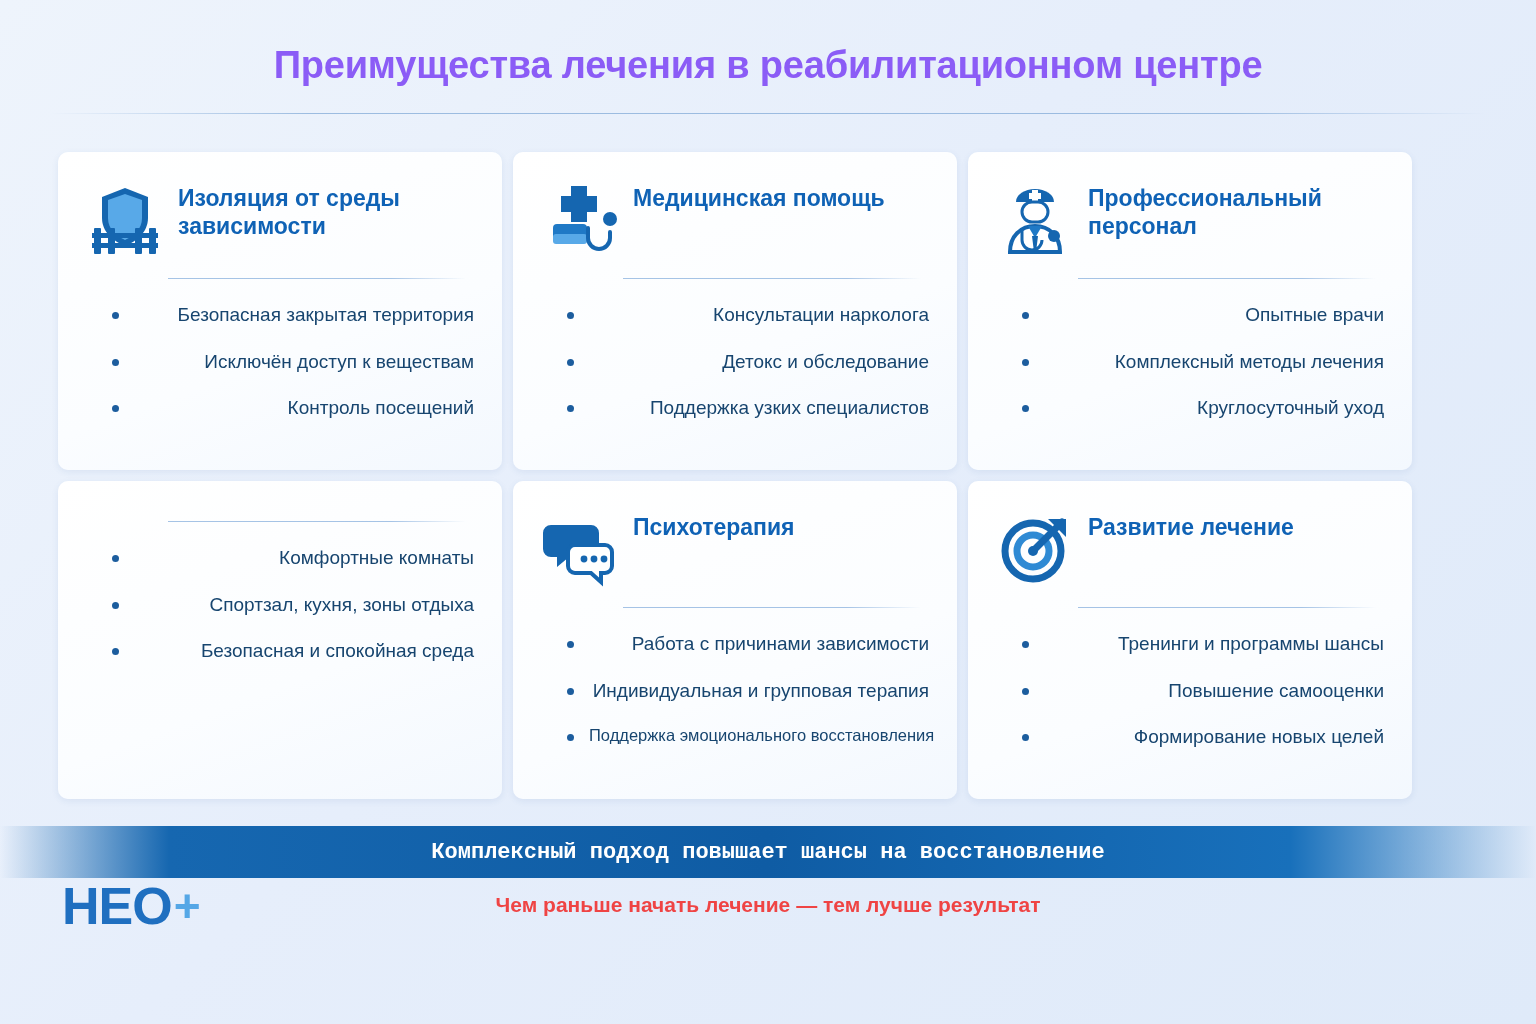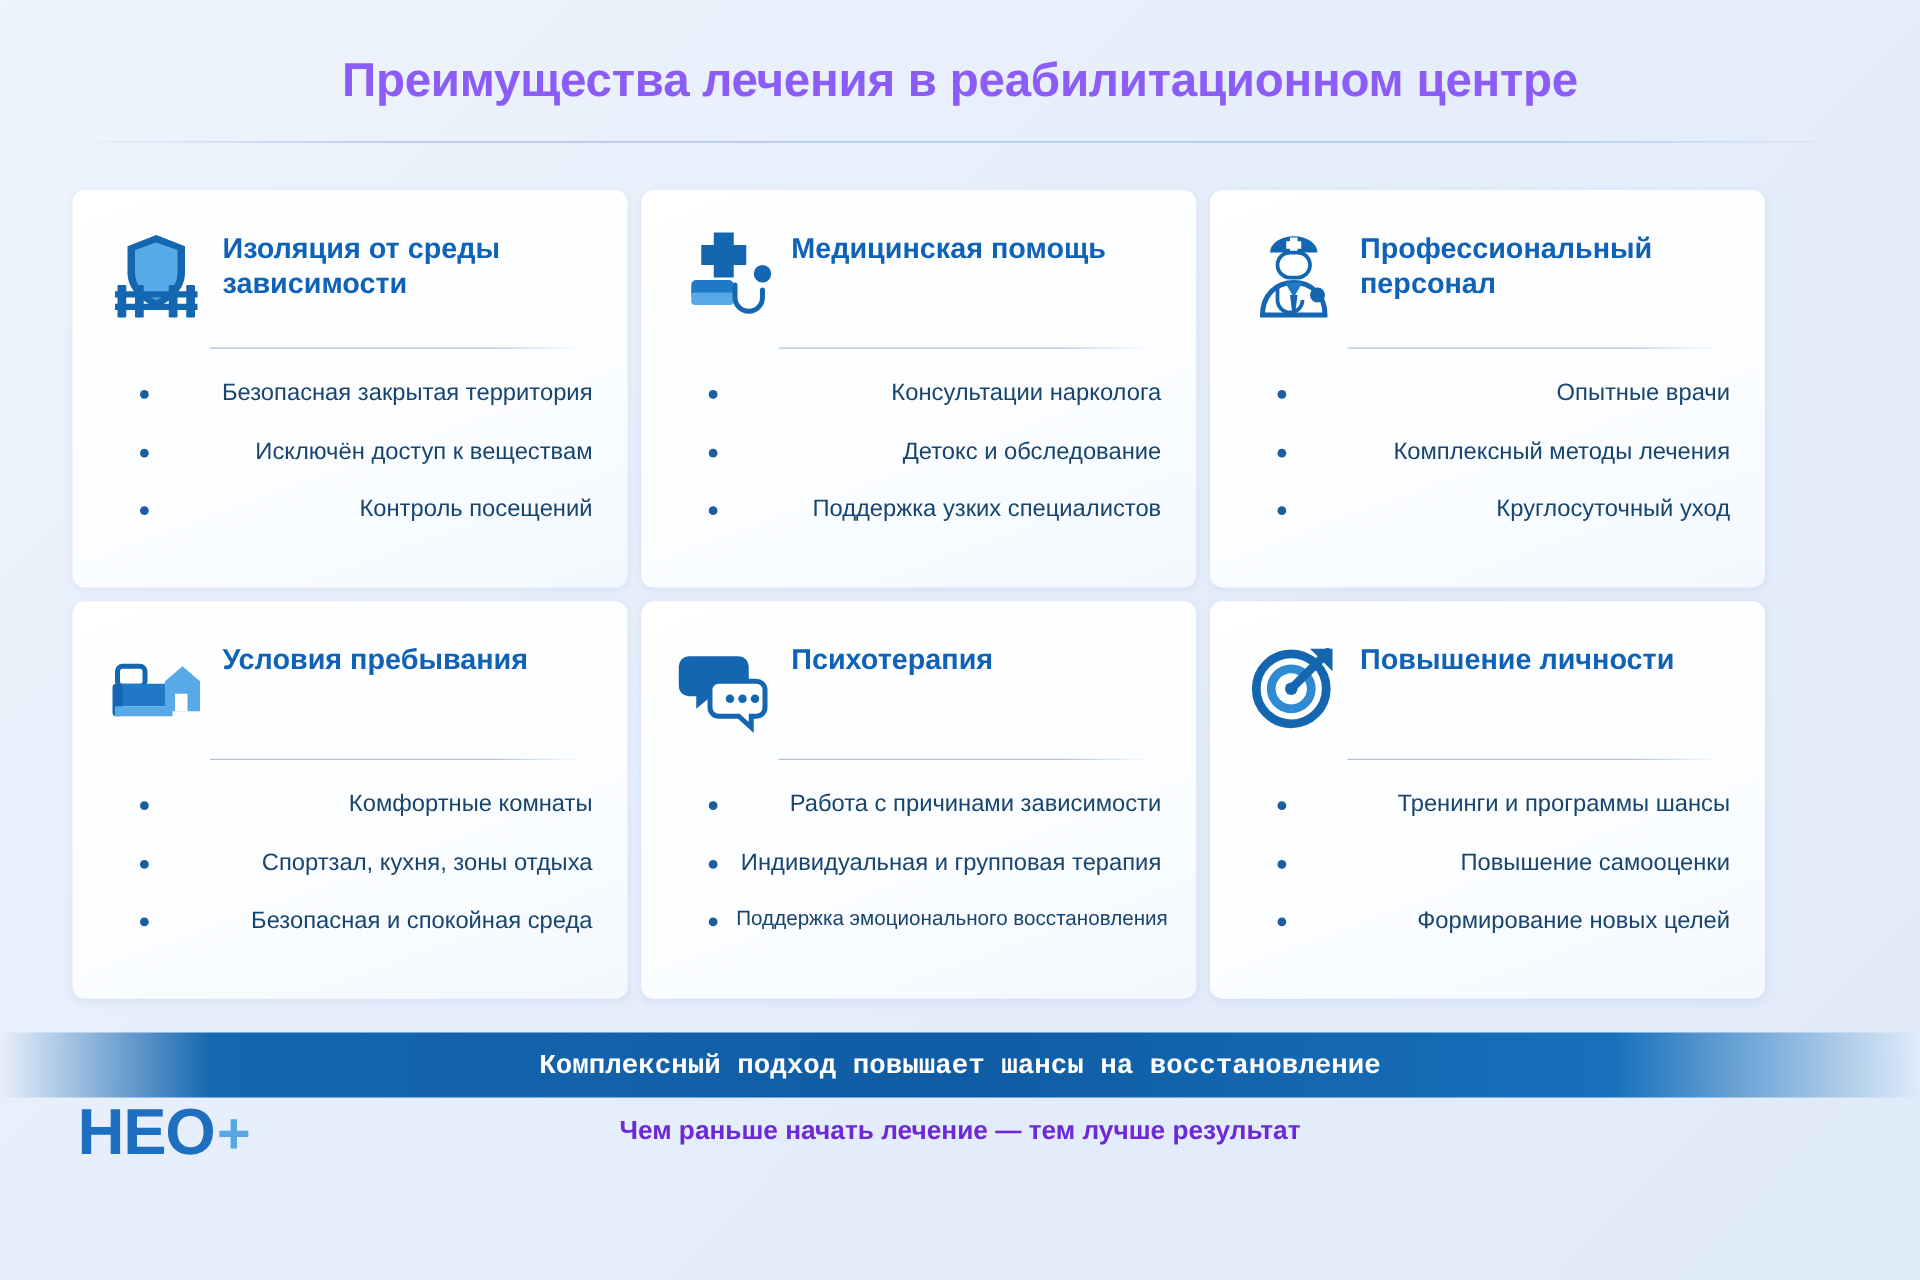--- a/index.html
+++ b/index.html
@@ -124,21 +124,21 @@
     font-family: Liberation Mono, monospace;
   }
   .footer-sub {
     position: absolute;
     left: 0;
     right: 0;
     top: 893px;
     text-align: center;
     font-size: 21px;
     font-weight: bold;
-    color: #6d28d9;
+    color: #ef4444;
   }
   .logo {
     position: absolute;
     left: 62px;
     top: 880px;
     display: flex;
     align-items: center;
   }
   .logo-text {
     font-size: 52px;
@@ -229,33 +229,20 @@
     </div>
     <div class="card-rule"></div>
     <ul class="bullets">
       <li>Опытные врачи</li>
       <li>Комплексный методы лечения</li>
       <li>Круглосуточный уход</li>
     </ul>
   </div>
 
   <div class="card">
-    <div class="card-head">
-      <div class="card-icon">
-        <svg width="78" height="80" viewBox="0 0 78 80">
-          <rect x="8" y="26" width="22" height="16" rx="4" fill="#ffffff" stroke="#1566b0" stroke-width="4"></rect>
-          <path d="M6 40 h40 a6 6 0 0 1 6 6 v12 h-46 z" fill="#1f79c6"></path>
-          <rect x="4" y="40" width="8" height="26" rx="3" fill="#1566b0"></rect>
-          <rect x="6" y="58" width="46" height="8" fill="#58a9e8"></rect>
-          <path d="M52 38 l14 -12 l14 12 v24 h-28 z" fill="#58a9e8" transform="translate(-6,0)"></path>
-          <rect x="54" y="48" width="10" height="14" fill="#ffffff"></rect>
-        </svg>
-      </div>
-      <div class="card-title">Условия пребывания</div>
-    </div>
     <div class="card-rule"></div>
     <ul class="bullets">
       <li>Комфортные комнаты</li>
       <li>Спортзал, кухня, зоны отдыха</li>
       <li>Безопасная и спокойная среда</li>
     </ul>
   </div>
 
   <div class="card">
     <div class="card-head">
@@ -282,21 +269,21 @@
     <div class="card-head">
       <div class="card-icon">
         <svg width="78" height="80" viewBox="0 0 78 80">
           <circle cx="37" cy="44" r="28" fill="none" stroke="#1566b0" stroke-width="7"></circle>
           <circle cx="37" cy="44" r="16" fill="none" stroke="#2f8ad4" stroke-width="7"></circle>
           <circle cx="37" cy="44" r="5" fill="#1566b0"></circle>
           <path d="M37 44 L66 15" stroke="#1566b0" stroke-width="7" stroke-linecap="round"></path>
           <path d="M52 12 h18 v18 z" fill="#1566b0"></path>
         </svg>
       </div>
-      <div class="card-title">Повышение личности</div>
+      <div class="card-title">Развитие лечение</div>
     </div>
     <div class="card-rule"></div>
     <ul class="bullets">
       <li>Тренинги и программы шансы</li>
       <li>Повышение самооценки</li>
       <li>Формирование новых целей</li>
     </ul>
   </div>
 
 </div>

